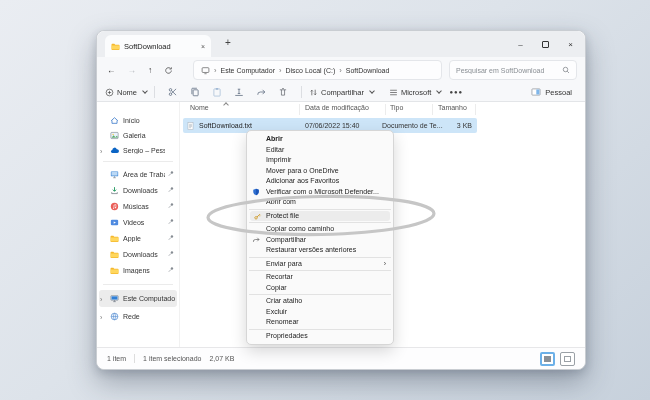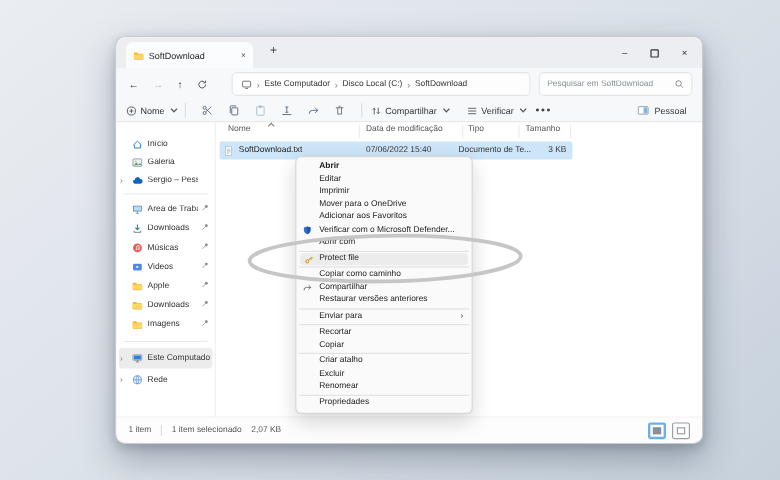--- a/index.html
+++ b/index.html
@@ -219,21 +219,21 @@
             <path d="M5 13V4M5 4 3 6M5 4l2 2M11 3v9M11 12l-2-2M11 12l2-2" fill="none" stroke="#444" stroke-width="1.2"></path>
           </svg>
         <span>Compartilhar</span>
         <span class="chev"></span>
       </div>
       <div class="vsep" style="background:transparent"></div>
       <div class="tb-group">
         <svg width="9" height="9" viewBox="0 0 16 16">
             <path d="M2 4h12M2 8h12M2 12h12" stroke="#444" stroke-width="1.2"></path>
           </svg>
-        <span>Verificar</span>
+        <span>Microsoft</span>
         <span class="chev"></span>
       </div>
       <div class="more">●●●</div>
       <div class="details-btn">
         <svg width="10" height="10" viewBox="0 0 16 16">
             <rect x="1.5" y="3" width="13" height="10" rx="1" fill="#fff" stroke="#7c828a" stroke-width="1"></rect>
             <rect x="8.5" y="4" width="5" height="8" fill="#7fb6ea"></rect>
           </svg>
         <span>Pessoal</span>
       </div>

